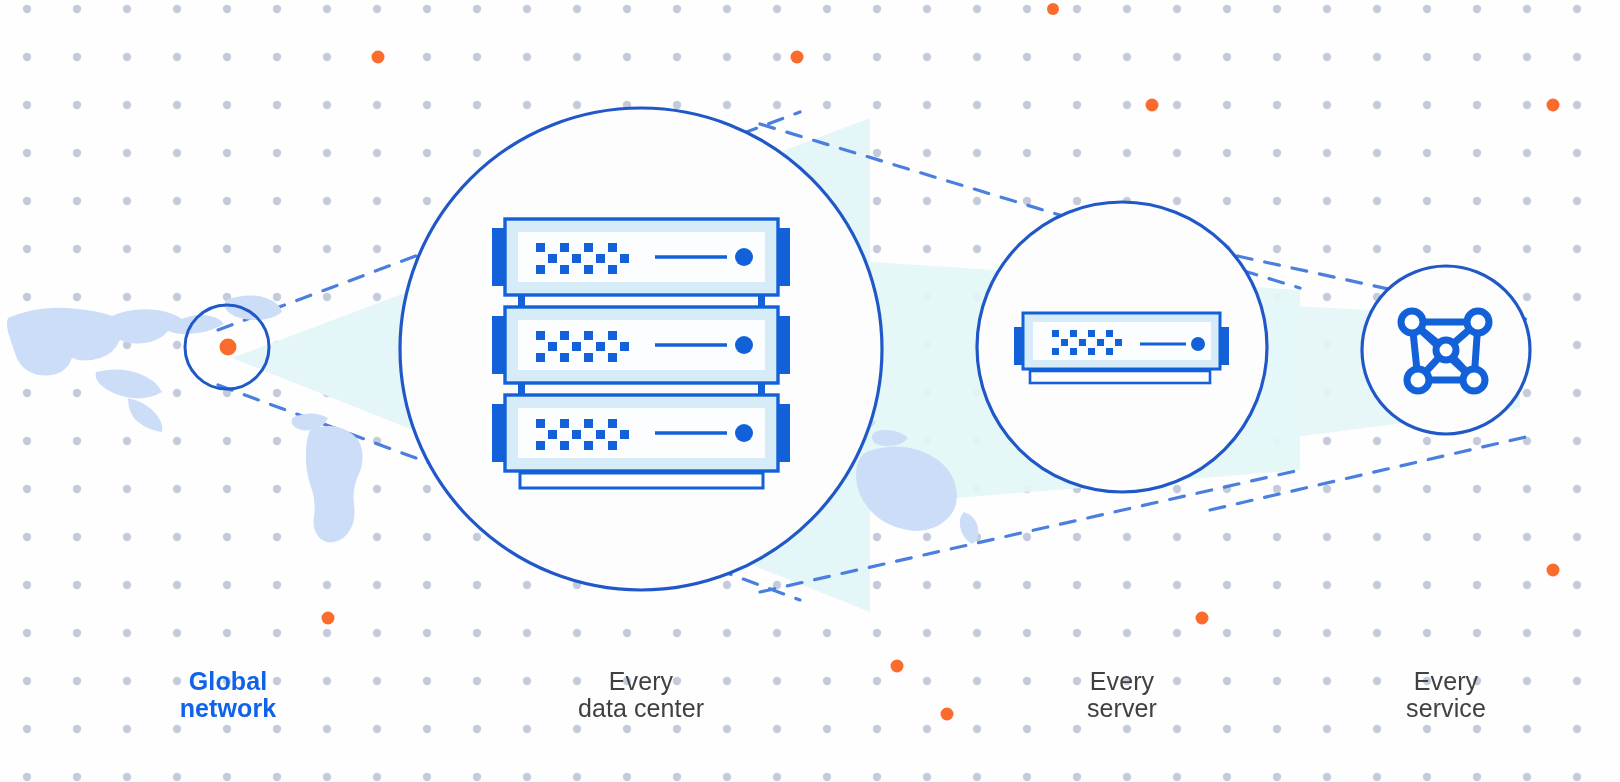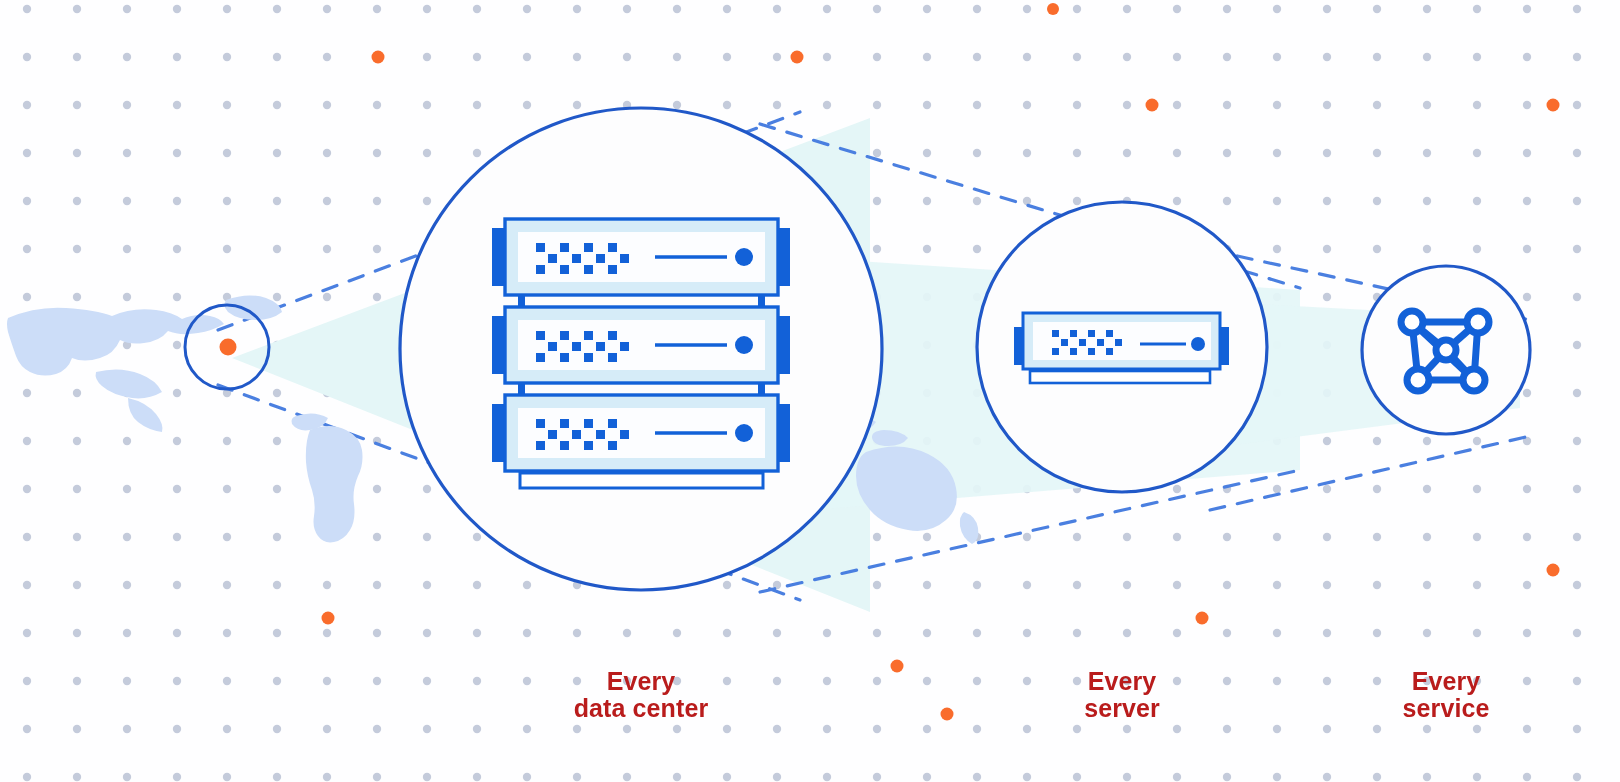--- a/index.html
+++ b/index.html
@@ -28,21 +28,21 @@
   .lbl {
     position: absolute;
     text-align: center;
     font-size: 25px;
     line-height: 1.08;
     font-weight: 700;
     letter-spacing: .1px;
     white-space: pre-line;
     pointer-events: none;
   }
-  .lbl.dark  { color: #b91c1c; font-weight: 700; }
+  .lbl.dark  { color: #404040; font-weight: 400; }
   .lbl.brand { color: #1062e8; font-weight: 700; }
 </style>
 </head>
 <body>
 
 <div id="stage">
 
   <svg id="scene" viewBox="0 0 1620 782">
     <defs>
 
@@ -252,20 +252,22 @@
         <circle cx="1412" cy="322" r="11" fill="#ffffff" stroke="#1261d8" stroke-width="7"></circle>
         <circle cx="1478" cy="322" r="11" fill="#ffffff" stroke="#1261d8" stroke-width="7"></circle>
         <circle cx="1418" cy="380" r="11" fill="#ffffff" stroke="#1261d8" stroke-width="7"></circle>
         <circle cx="1474" cy="380" r="11" fill="#ffffff" stroke="#1261d8" stroke-width="7"></circle>
         <circle cx="1446" cy="350" r="10" fill="#ffffff" stroke="#1261d8" stroke-width="7"></circle>
       </g>
 
     </g>
   </svg>
 
+  <div class="lbl brand" style="left:128px; top:668px; width:200px;">Global
+network</div>
 
   <div class="lbl dark" style="left:521px; top:668px; width:240px;">Every
 data center</div>
 
   <div class="lbl dark" style="left:1022px; top:668px; width:200px;">Every
 server</div>
 
   <div class="lbl dark" style="left:1346px; top:668px; width:200px;">Every
 service</div>
 

